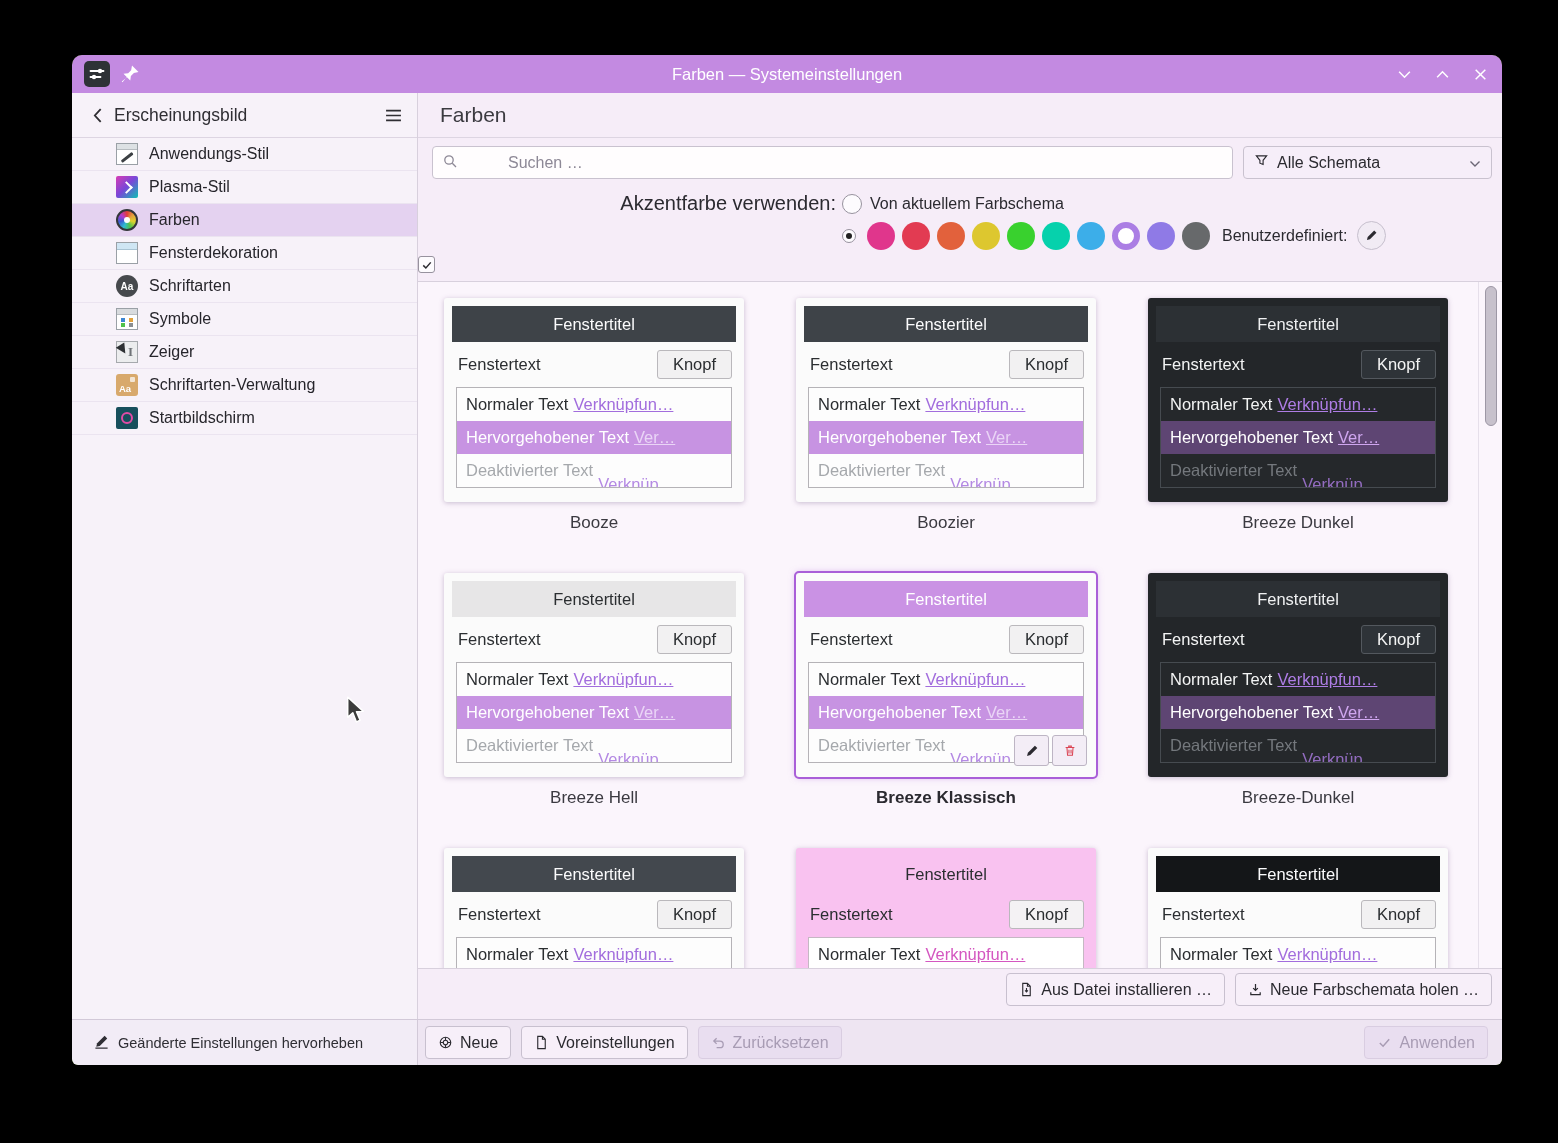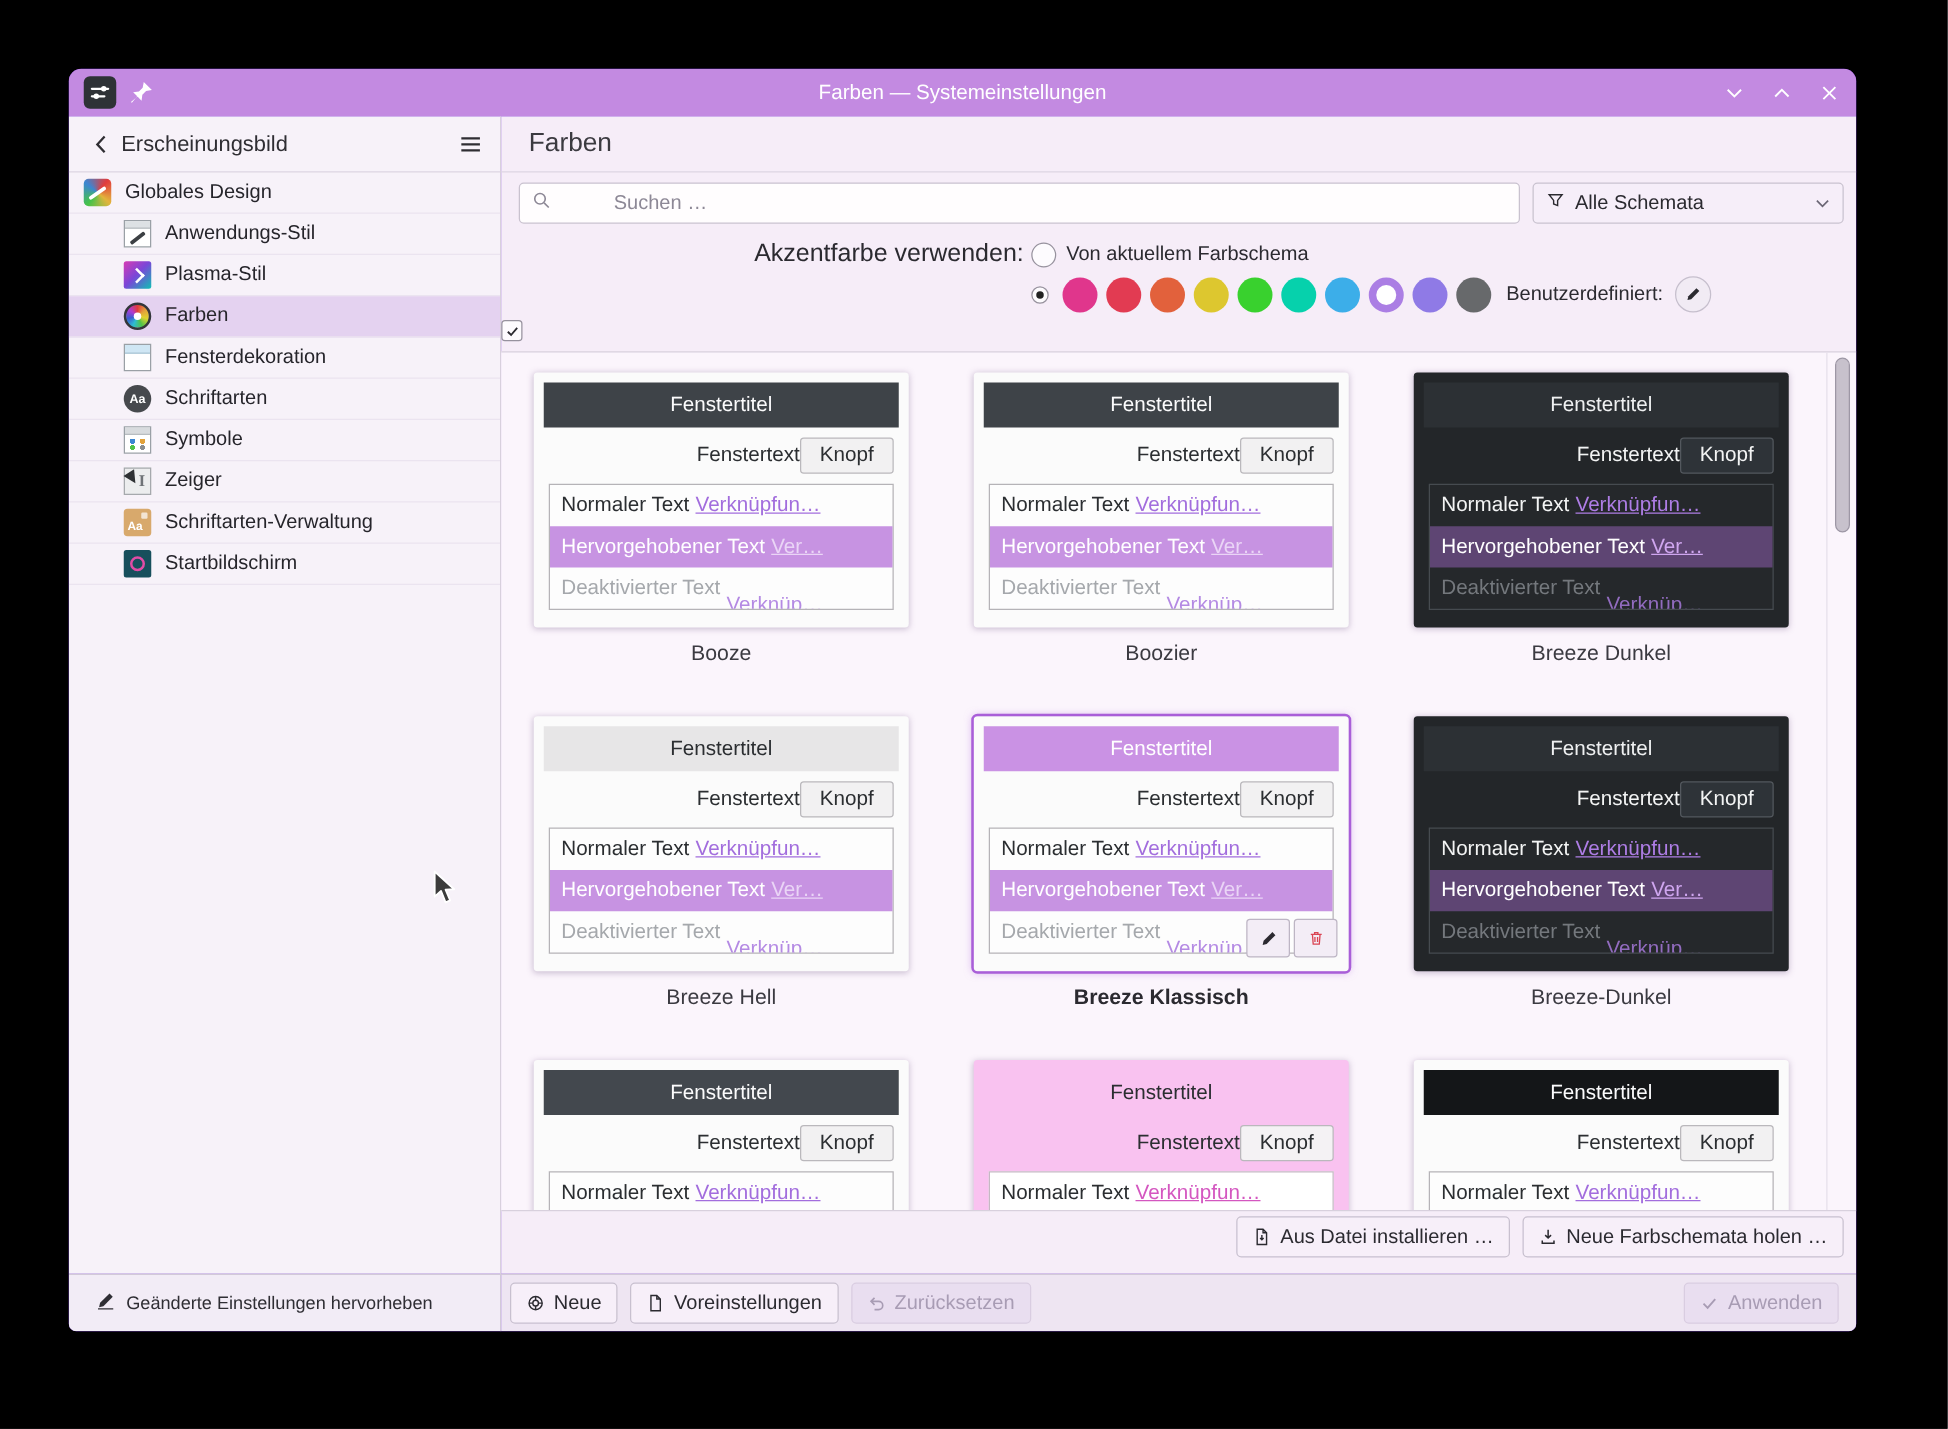--- a/index.html
+++ b/index.html
@@ -1,17 +1,17 @@
 <!DOCTYPE html>
 <html><head>
 <meta charset="utf-8">
 <style>
   html,body{margin:0;padding:0;background:#000;width:1558px;height:1143px;font-family:"Liberation Sans",sans-serif;-webkit-font-smoothing:antialiased;}
   *{box-sizing:border-box;}
-  #window{position:absolute;left:55px;top:55px;width:1430px;height:1010px;border-radius:10px 10px 6px 6px;overflow:hidden;background:#6d28d9;box-shadow:0 8px 40px rgba(0,0,0,.7);display:flex;flex-direction:column;}
+  #window{position:absolute;left:72px;top:55px;width:1430px;height:1010px;border-radius:10px 10px 6px 6px;overflow:hidden;background:#4d7c0f;box-shadow:0 8px 40px rgba(0,0,0,.7);display:flex;flex-direction:column;}
 
   
   .titlebar{height:38px;background:#c38ae1;position:relative;display:flex;align-items:center;flex:none;}
   .app-icon{position:absolute;left:12px;top:6px;width:26px;height:26px;background:#2e3236;border-radius:5px;display:flex;align-items:center;justify-content:center;}
   .pin-icon{position:absolute;left:48px;top:9px;width:20px;height:20px;}
   .tb-title{width:100%;text-align:center;color:#fff;font-size:16.5px;}
   .tb-controls{position:absolute;right:14px;top:0;height:38px;display:flex;align-items:center;gap:22px;}
   .tb-btn{width:16px;height:16px;display:flex;align-items:center;justify-content:center;cursor:default;}
 
   
@@ -83,21 +83,21 @@
   .picker-btn{width:29px;height:29px;border-radius:50%;background:#f1ebf4;border:1px solid #c6bfcd;display:flex;align-items:center;justify-content:center;color:#2b2a30;margin-left:2px;}
   .checkbox{width:17px;height:17px;border-radius:3px;border:1px solid #97929e;background:#fdfbfe;display:flex;align-items:center;justify-content:center;color:#2b2a30;}
 
   
   .grid-wrap{margin-top:8px;flex:none;height:688px;background:#fbf5fc;border-top:1px solid #d8d0dd;border-bottom:1px solid #d8d0dd;position:relative;overflow:hidden;}
   .grid{padding:16px 0 0 26px;display:grid;grid-template-columns:repeat(3,300px);column-gap:52px;}
   .cell{height:275px;}
   .card{width:300px;height:204px;background:var(--bd);color:var(--bdfg);padding:8px;border-radius:3px;box-shadow:0 1px 5px rgba(110,80,130,.35);position:relative;cursor:default;}
   .card.selected{outline:2px solid #a95fd8;box-shadow:0 0 7px rgba(169,95,216,.55);}
   .sc-tb{height:36px;background:var(--tb);color:var(--tbfg);display:flex;align-items:center;justify-content:center;font-size:16.5px;}
-  .sc-bd{display:flex;align-items:center;justify-content:flex-end;padding:6px 4px 6px 6px;height:45px;}
+  .sc-bd{display:flex;align-items:center;justify-content:space-between;padding:6px 4px 6px 6px;height:45px;}
   .sc-wt{font-size:16.5px;}
   .sc-btn{background:var(--bbg);color:var(--bfg);border:1px solid var(--bbd);border-radius:3px;font-size:16.5px;padding:4px 15px;}
   .sc-list{margin:0 4px;border:1px solid var(--lbd);background:var(--lbg);}
   .sc-list .r{height:33px;display:flex;align-items:center;padding:0 9px;font-size:16.5px;white-space:nowrap;overflow:hidden;}
   .sc-list .r u{margin-left:5px;}
   .sc-list .r.n u{color:var(--lk);}
   .sc-list .r.h{background:var(--hl);color:var(--hlfg);}
   .sc-list .r.h u{color:var(--lkh);}
   .sc-list .r.d{color:var(--dis);}
   .sc-list .r.d u{color:var(--lk);opacity:.8;margin-top:28px;}
@@ -174,24 +174,20 @@
             </svg>
           </span>
         <span class="sb-title">Erscheinungsbild</span>
         <span class="sb-burger">
             <svg width="17" height="17" viewBox="0 0 16 16" stroke="#2f2e33" stroke-width="1.6">
               <path d="M1 3.5h14 M1 8h14 M1 12.5h14"></path>
             </svg>
           </span>
       </div>
       <div class="sb-list">
-          <div class="sb-item top">
-            <span class="ic global-design-icon"></span>
-            <span>Globales Design</span>
-          </div>
           <div class="sb-item">
             <span class="ic application-style-icon"></span>
             <span>Anwendungs-Stil</span>
           </div>
           <div class="sb-item">
             <span class="ic plasma-style-icon"></span>
             <span>Plasma-Stil</span>
           </div>
           <div class="sb-item selected">
             <span class="ic colors-icon"></span>

